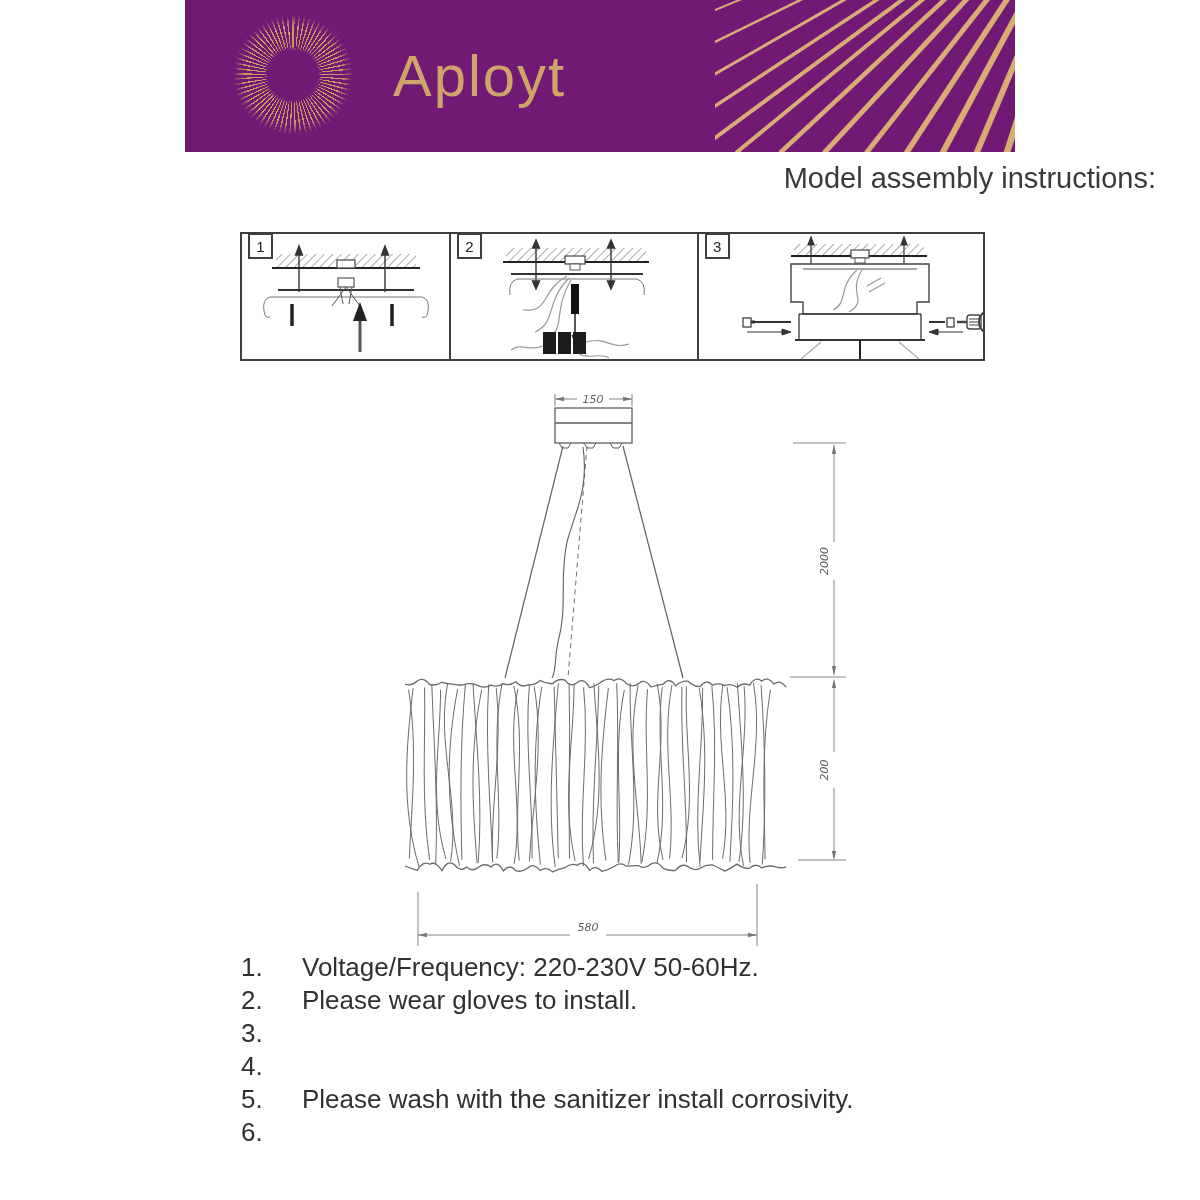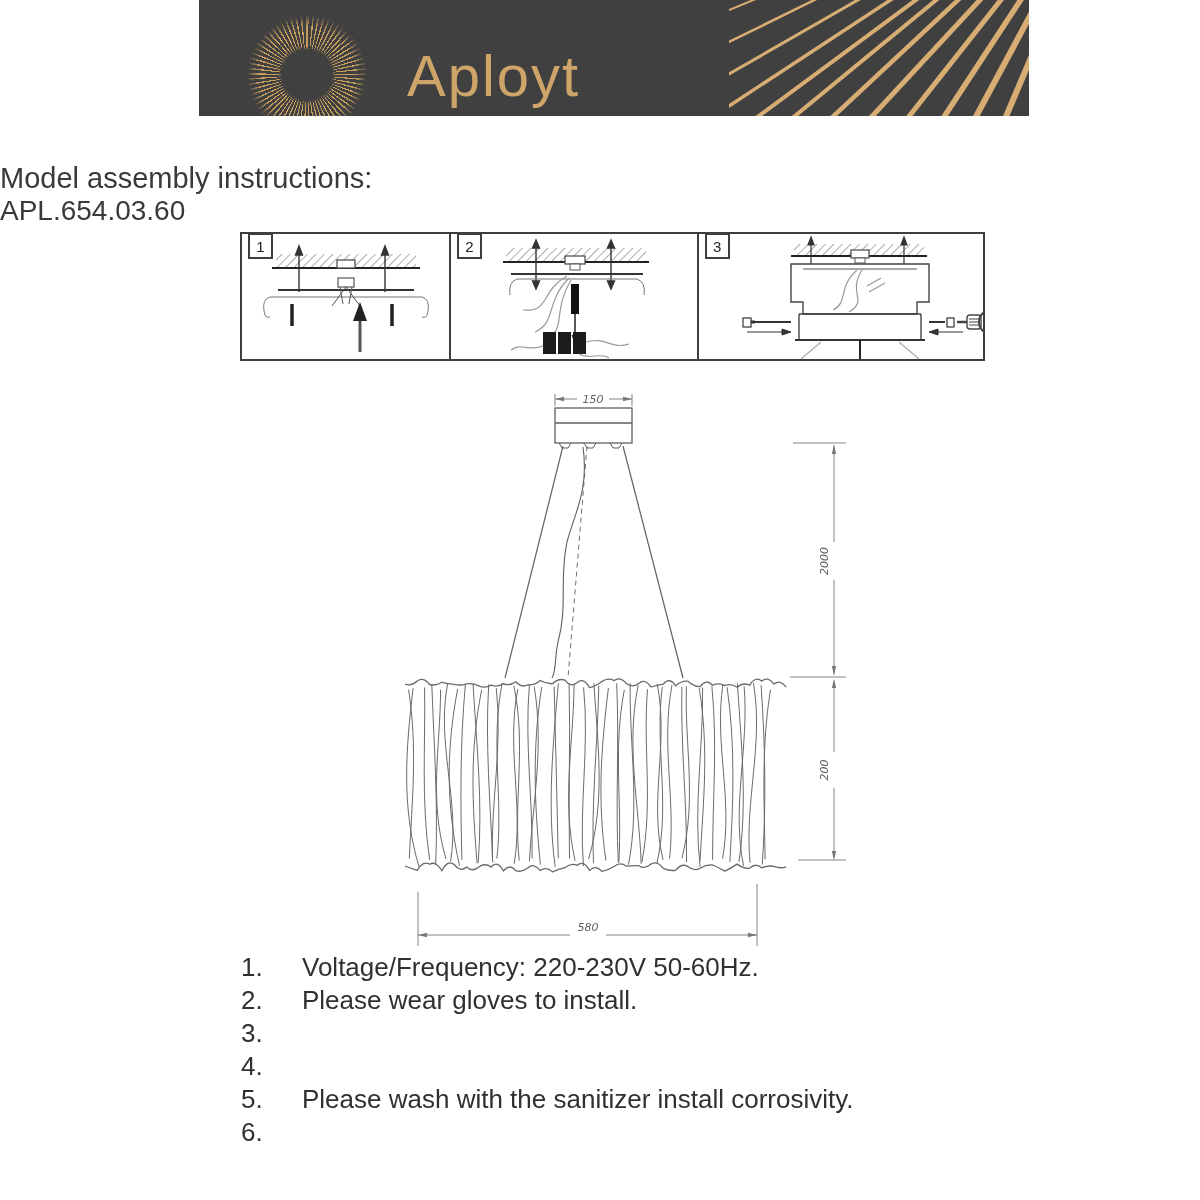--- a/index.html
+++ b/index.html
@@ -2,37 +2,37 @@
 <html><head>
 <meta charset="utf-8">
 <style>
   html,body{margin:0;padding:0;}
   body{
     width:1200px;height:1200px;position:relative;background:#ffffff;
     font-family:"Liberation Sans", sans-serif;overflow:hidden;color:#333;
   }
   
   .banner{
-    position:absolute;left:185px;top:0;width:830px;height:116px;
-    background:#404040;overflow:hidden;margin-left:14px;
+    position:absolute;left:185px;top:0;width:830px;height:152px;
+    background:#701a75;overflow:hidden;
   }
   .starburst{
     position:absolute;left:46px;top:13px;width:124px;height:124px;border-radius:50%;
     background:repeating-conic-gradient(#c79d5e 0deg 1.7deg, rgba(0,0,0,0) 1.7deg 5.2deg);
     -webkit-mask:radial-gradient(circle at 50% 50%, transparent 0 25px, #000 29px 48px, transparent 60px);
             mask:radial-gradient(circle at 50% 50%, transparent 0 25px, #000 29px 48px, transparent 60px);
   }
   .brand{
     position:absolute;left:208px;top:38px;width:360px;
     font-size:58px;line-height:76px;font-weight:400;letter-spacing:2px;
     color:#cfa469;
   }
   .rays{position:absolute;right:0;top:0;}
   
-  .title-wrap{position:absolute;left:0;top:161px;width:1156px;text-align:left;}
+  .title-wrap{position:absolute;left:0;top:161px;width:1156px;text-align:right;}
   .title-line{font-size:29px;line-height:34px;color:#3a3a3a;}
   .title-model{font-size:28px;line-height:32px;color:#3a3a3a;}
   
   .panels{
     position:absolute;left:240px;top:232px;width:745px;height:129px;
     border:2px solid #3e3e3e;display:flex;background:#fff;box-sizing:border-box;
   }
   .panel{position:relative;height:100%;box-sizing:border-box;}
   .panel + .panel{border-left:2px solid #3e3e3e;}
   .panel-1{width:208px;} .panel-2{width:249px;} .panel-3{width:288px;}
@@ -74,21 +74,20 @@
       <line x1="390" y1="-150" x2="192" y2="152" stroke-width="5.5"></line>
       <line x1="390" y1="-150" x2="228" y2="152" stroke-width="6"></line>
       <line x1="390" y1="-150" x2="262" y2="152" stroke-width="6"></line>
       <line x1="390" y1="-150" x2="292" y2="152" stroke-width="6.5"></line>
     </g>
   </svg>
 </div>
 
 <div class="title-wrap">
   <div class="title-line">Model assembly instructions:</div>
-  <div class="title-model">APL.654.03.60</div>
 </div>
 
 <div class="panels">
 
   <div class="panel panel-1">
     <div class="stepnum">1</div>
     <svg width="204" height="125" viewBox="0 0 204 125">
       <defs>
         <pattern id="h1" width="6" height="12" patternTransform="rotate(45)" patternUnits="userSpaceOnUse">
           <line x1="0" y1="0" x2="0" y2="12" stroke="#8a8a8a" stroke-width="1.4"></line>

